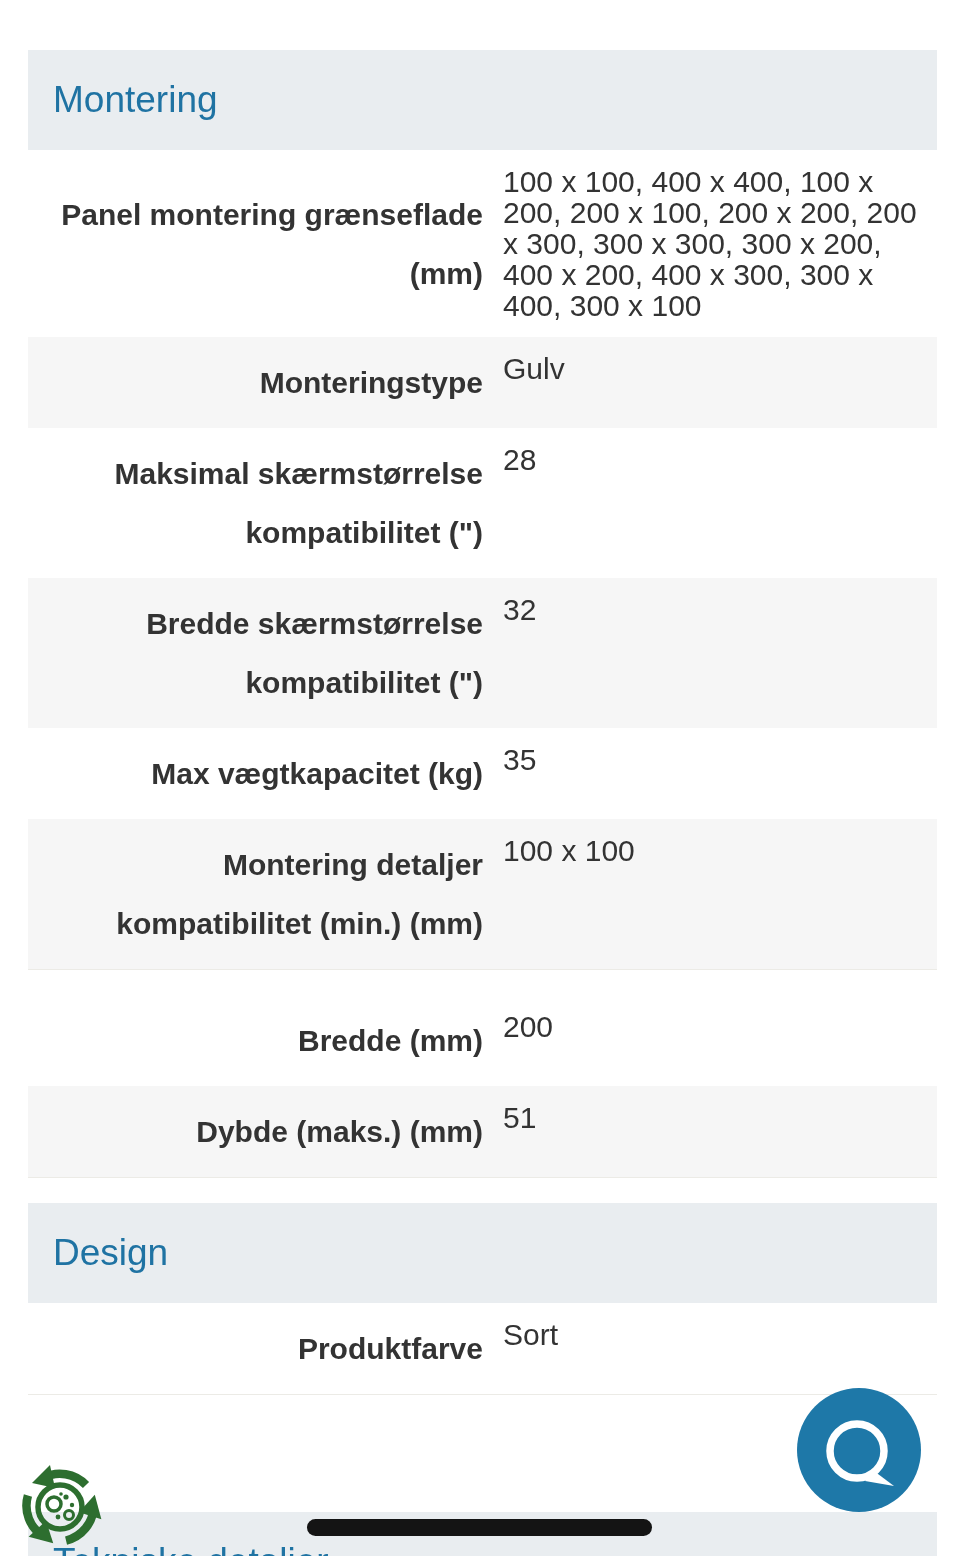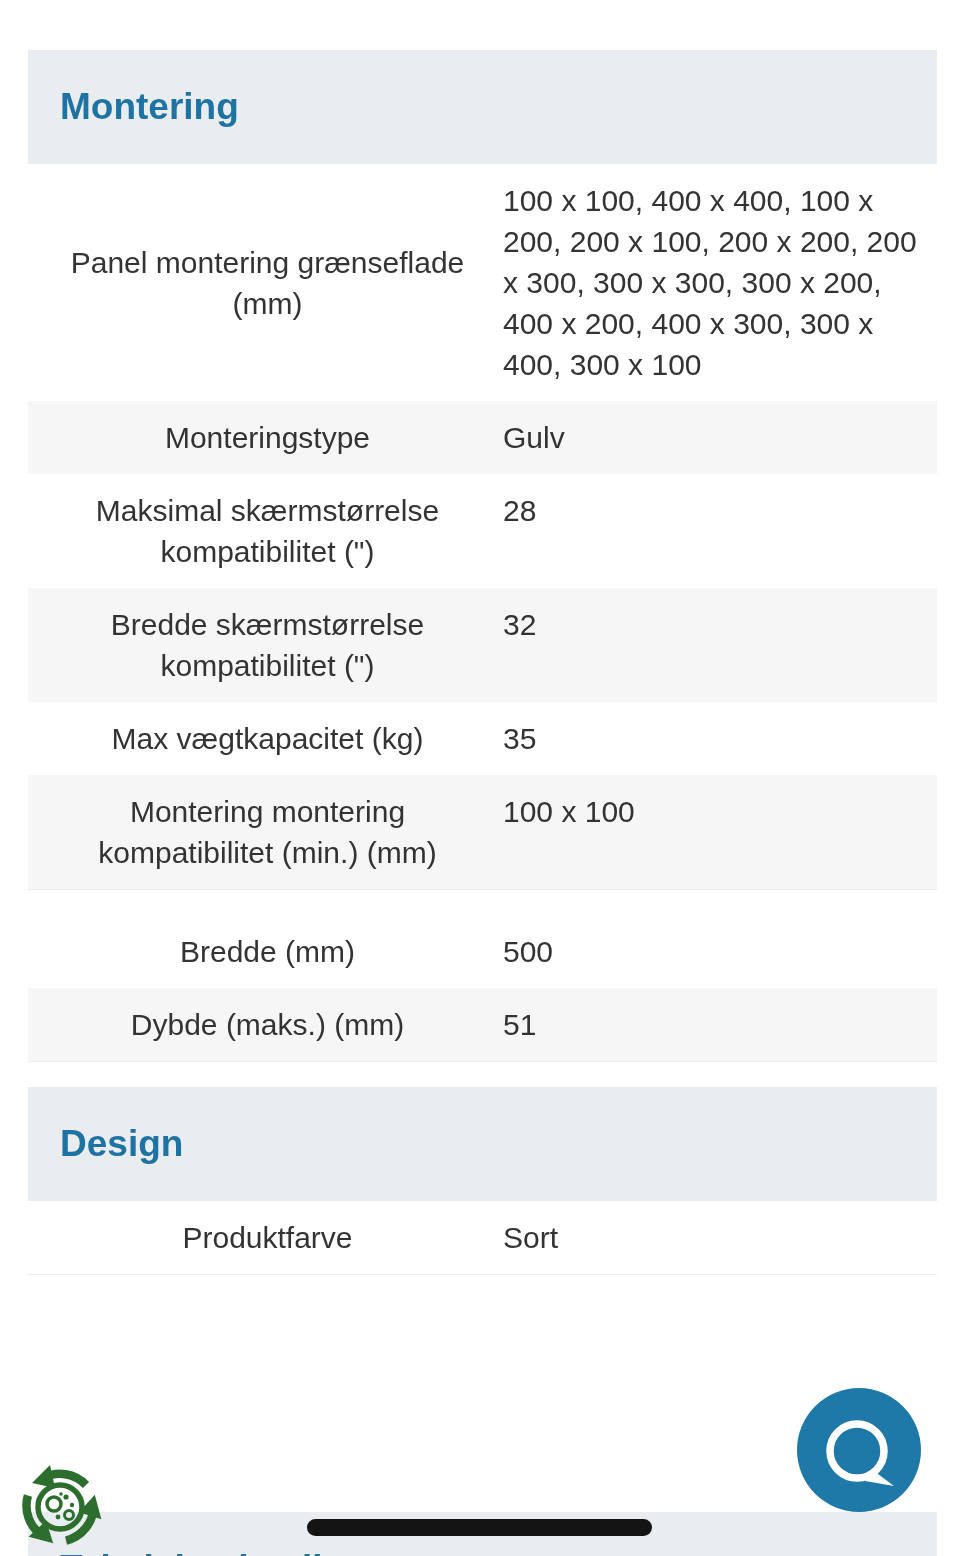--- a/index.html
+++ b/index.html
@@ -17,50 +17,50 @@
     top: 50px;
     left: 28px;
     width: 909px;
   }
   .spec-section { margin-bottom: 25px; }
   .band {
     background: var(--band-bg, #e9edf0);
     padding: 29px 0 29px 24px;
   }
   .band-title {
-    margin: 8px;
+    margin: 1px;
     font-size: 37px;
     line-height: 40px;
-    font-weight: bold;
+    font-weight: normal;
     color: var(--accent, #1f73a3);
   }
   table.spec-table {
     width: 100%;
     border-collapse: collapse;
     border-bottom: 1px solid #ecebe6;
     table-layout: fixed;
   }
   table.spec-table tr:nth-child(even) { background: var(--zebra-bg, #f6f6f6); }
   table.spec-table th {
     box-sizing: border-box;
     width: 475px;
-    text-align: center;
+    text-align: right;
     vertical-align: middle;
-    font-weight: normal;
+    font-weight: bold;
     font-size: 30px;
-    line-height: 41px;
+    line-height: 59px;
     padding: 16px 20px 16px 24px;
     color: var(--text-color, #333333);
   }
   table.spec-table td {
     box-sizing: border-box;
     vertical-align: top;
     font-weight: normal;
     font-size: 30px;
-    line-height: 41px;
+    line-height: 31px;
     padding: 16px 20px 16px 0;
     color: var(--text-color, #333333);
   }
   
   .section-clipped {
     position: absolute;
     top: 1462px;   
     left: 0;
     width: 909px;
     margin: 0;
@@ -124,32 +124,32 @@
   </tr>
             <tr class="spec-row">
     <th class="spec-label">Bredde skærmstørrelse kompatibilitet (")</th>
     <td class="spec-value">32</td>
   </tr>
             <tr class="spec-row">
     <th class="spec-label">Max vægtkapacitet (kg)</th>
     <td class="spec-value">35</td>
   </tr>
             <tr class="spec-row">
-    <th class="spec-label">Montering montering kompatibilitet (min.) (mm)</th>
+    <th class="spec-label">Montering detaljer kompatibilitet (min.) (mm)</th>
     <td class="spec-value">100 x 100</td>
   </tr>
           </tbody>
     </table>
   </section>
       <section class="spec-section">
     <table class="spec-table">
       <tbody>
             <tr class="spec-row">
     <th class="spec-label">Bredde (mm)</th>
-    <td class="spec-value">500</td>
+    <td class="spec-value">200</td>
   </tr>
             <tr class="spec-row">
     <th class="spec-label">Dybde (maks.) (mm)</th>
     <td class="spec-value">51</td>
   </tr>
           </tbody>
     </table>
   </section>
       <section class="spec-section">
     <header class="band">

